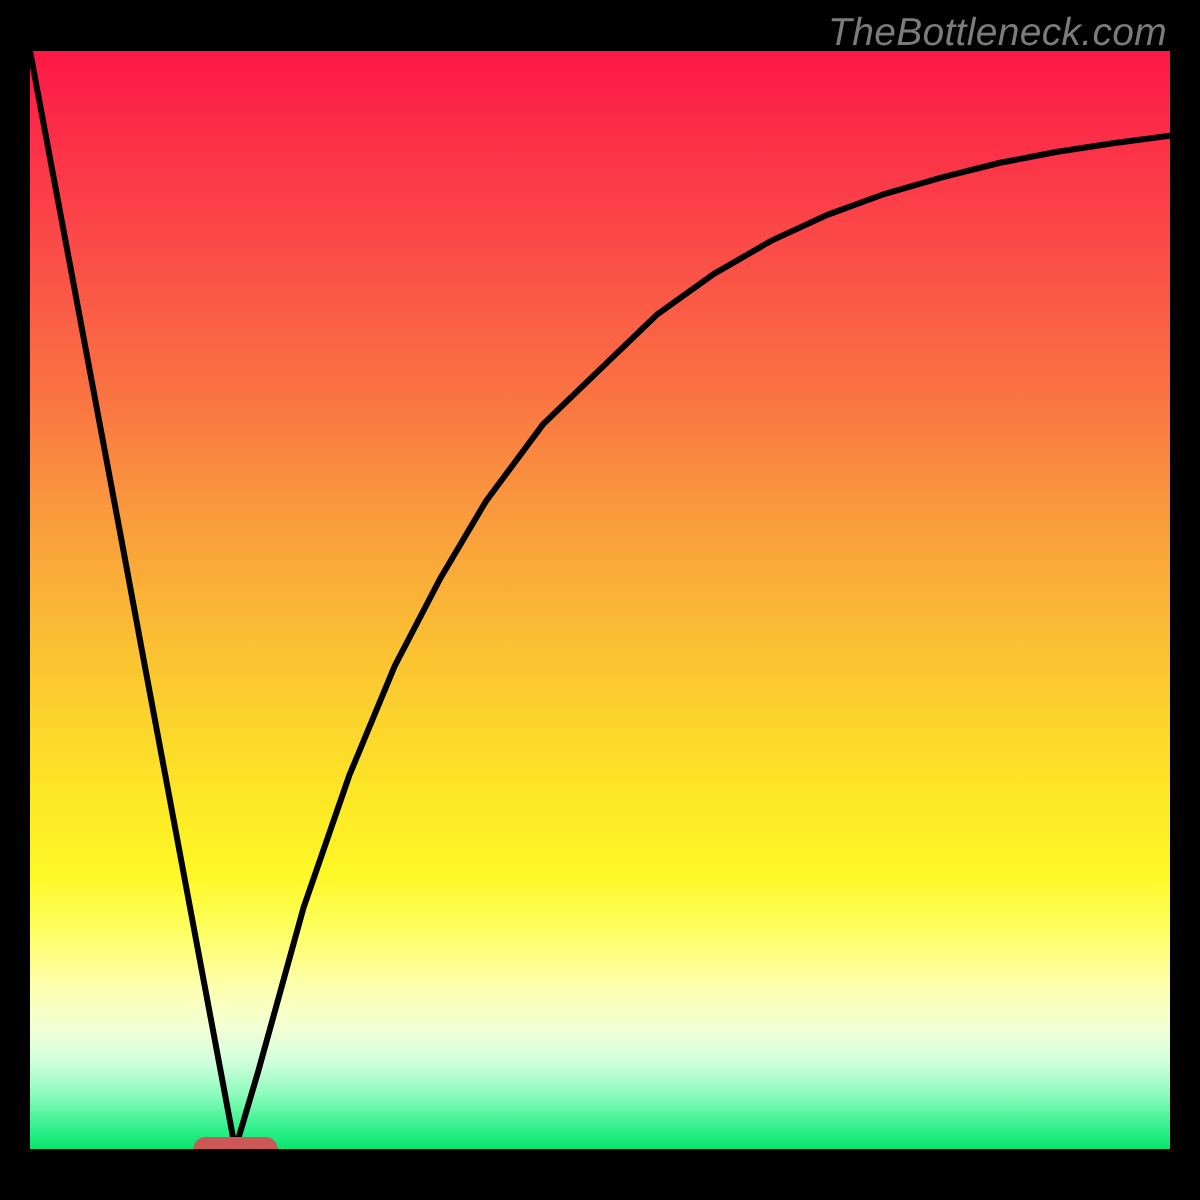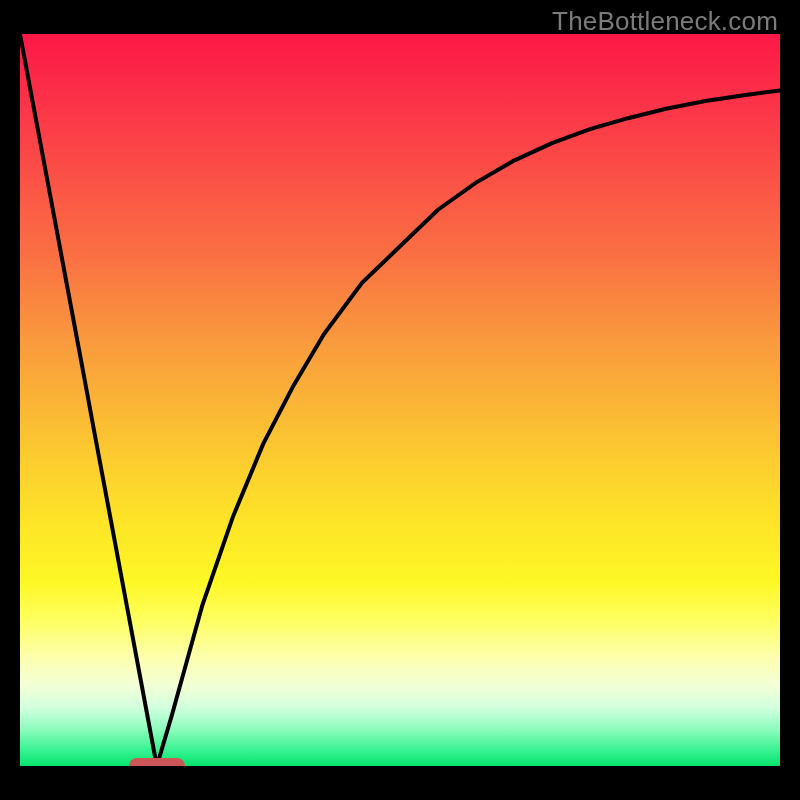--- a/index.html
+++ b/index.html
@@ -9,20 +9,21 @@
     height: 800px;
     background: #000;
     overflow: hidden;
     font-family: Arial, Helvetica, sans-serif;
   }
   .frame {
     position: relative;
     width: 800px;
     height: 690px;
     background: #000;
+    font-style: italic;
   }
   .watermark {
     position: absolute;
     right: 22px;
     top: 6px;
     color: #7b7b7b;
     font-size: 26px;
     z-index: 10;
     letter-spacing: 0.2px;
   }

